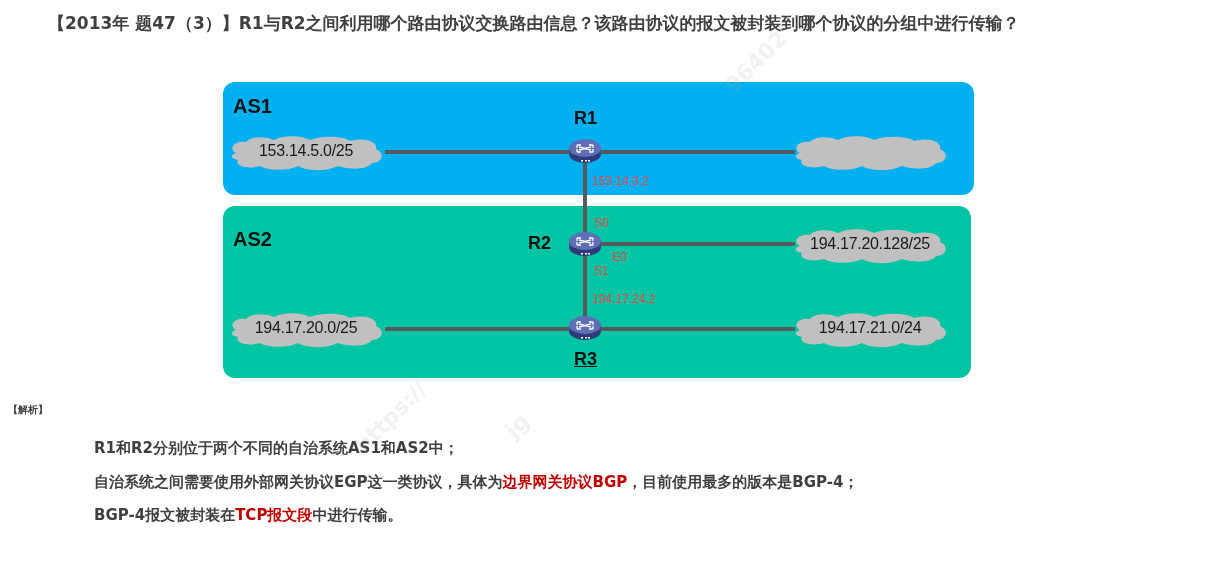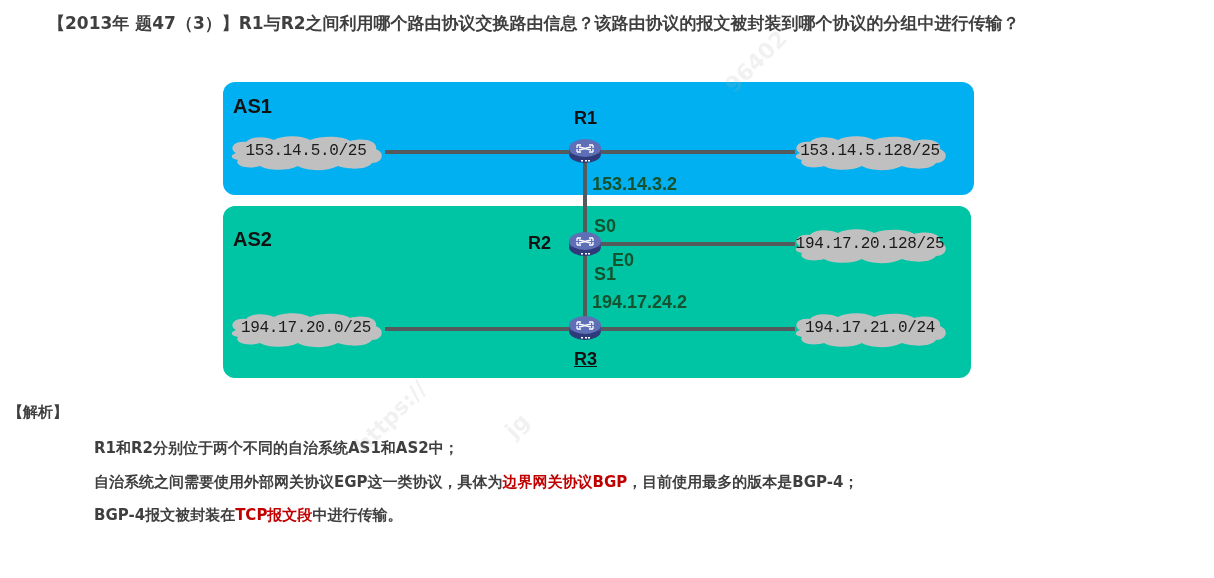--- a/index.html
+++ b/index.html
@@ -21,34 +21,34 @@
     position: absolute; font-family: "Liberation Sans", sans-serif;
     font-weight: bold; font-size: 20px; color: #111;
   }
   .link { position: absolute; background: #555a5c; }
   .cloud {
     position: absolute; height: 34px;
   }
   .cloud svg { position: absolute; left: 0; top: 0; }
   .cloud-text {
     position: absolute; left: 0; right: 0; top: 7px; text-align: center;
-    font-family: Liberation Mono, monospace; font-size: 16px; color: #1a1a1a;
+    font-family: Liberation Sans, sans-serif; font-size: 16px; color: #1a1a1a;
     letter-spacing: -0.3px;
   }
   .router { position: absolute; width: 34px; height: 28px; }
   .router-label {
     position: absolute; font-family: "Liberation Sans", sans-serif;
     font-weight: bold; font-size: 18px; color: #111;
   }
   .if-label {
     position: absolute; font-family: "Liberation Sans", sans-serif;
-    font-weight: bold; font-size: 18px; color: #14532d;
+    font-weight: normal; font-size: 12px; color: #ef4444;
   }
   .analysis-title {
-    position: absolute; left: 8px; top: 403px; font-size: 15px; font-weight: bold; color: #3f3f3f;
+    position: absolute; left: 8px; top: 403px; font-size: 10px; font-weight: bold; color: #3f3f3f;
   }
   .analysis-line {
     position: absolute; left: 94px; font-size: 15px; font-weight: bold; color: #3f3f3f; white-space: nowrap;
   }
   .hl { color: #c00000; margin-top: 28px; }
   .watermark {
     position: absolute; font-size: 22px; font-weight: bold; color: rgba(180,180,180,0.18);
     transform: rotate(-45deg); transform-origin: left top; white-space: nowrap; pointer-events: none;
   }
 </style>
@@ -71,21 +71,20 @@
   <svg width="160" height="36" viewBox="0 0 160 36">
     <path d="M10,18 C2,14 8,5 20,7 C26,0 42,2 48,5 C58,-1 78,1 84,5 C96,0 118,1 124,6 C138,2 152,6 150,14 C160,18 156,28 146,28 C140,36 120,34 112,31 C100,37 80,36 72,31 C60,37 40,35 34,31 C20,35 8,30 12,25 C4,24 4,20 10,18 Z" fill="#c0c0c0"></path>
   </svg>
   <div class="cloud-text">153.14.5.0/25</div>
 </div>
 
 <div class="cloud" style="left:789px;top:135px;width:162px;">
   <svg width="162" height="36" viewBox="0 0 160 36">
     <path d="M10,18 C2,14 8,5 20,7 C26,0 42,2 48,5 C58,-1 78,1 84,5 C96,0 118,1 124,6 C138,2 152,6 150,14 C160,18 156,28 146,28 C140,36 120,34 112,31 C100,37 80,36 72,31 C60,37 40,35 34,31 C20,35 8,30 12,25 C4,24 4,20 10,18 Z" fill="#c0c0c0"></path>
   </svg>
-  <div class="cloud-text">153.14.5.128/25</div>
 </div>
 
 <div class="cloud" style="left:789px;top:228px;width:162px;">
   <svg width="162" height="36" viewBox="0 0 160 36">
     <path d="M10,18 C2,14 8,5 20,7 C26,0 42,2 48,5 C58,-1 78,1 84,5 C96,0 118,1 124,6 C138,2 152,6 150,14 C160,18 156,28 146,28 C140,36 120,34 112,31 C100,37 80,36 72,31 C60,37 40,35 34,31 C20,35 8,30 12,25 C4,24 4,20 10,18 Z" fill="#c0c0c0"></path>
   </svg>
   <div class="cloud-text">194.17.20.128/25</div>
 </div>
 
 <div class="cloud" style="left:226px;top:312px;width:160px;">

